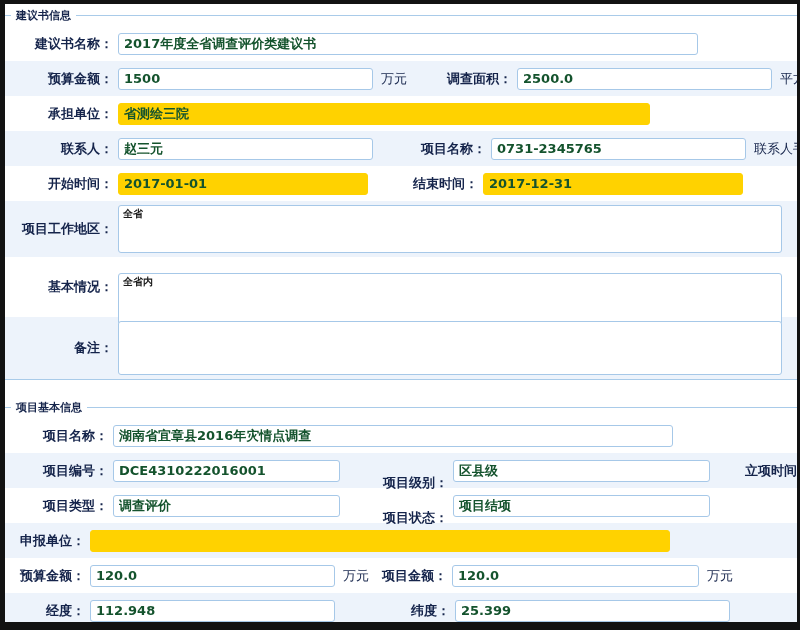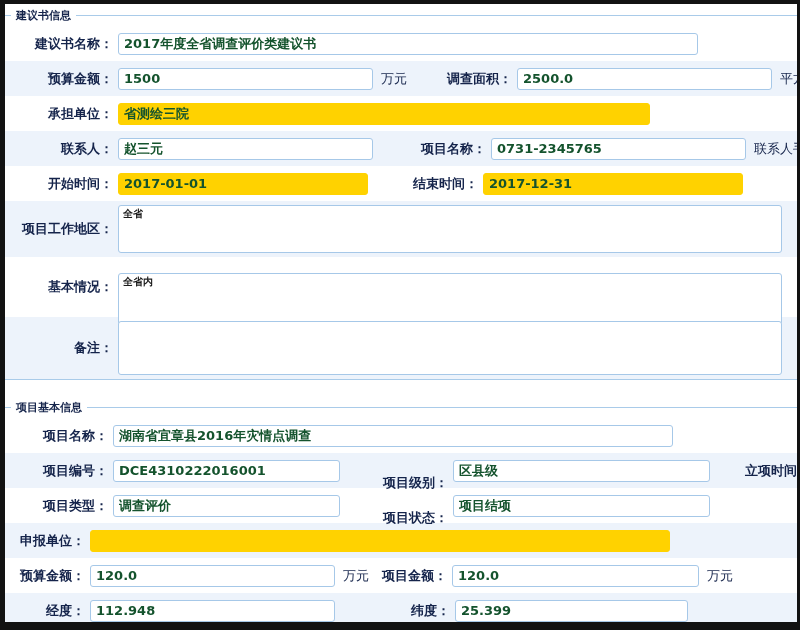--- a/index.html
+++ b/index.html
@@ -39,21 +39,21 @@
     font-family:inherit;font-size:10px;font-weight:bold;color:#1a1a1a;
     padding:1px 4px;margin-left:5px;flex-shrink:0;outline:none;overflow:hidden;
   }
   
   .w-s1-name{width:580px;} .w-s1-half{width:255px;} .w-s1-undertaker{width:532px;}
   .w-s1-start{width:250px;} .w-s1-end{width:260px;} .w-s1-ta{width:664px;}
   .h-ta1{height:48px;} .h-ta2{height:52px;margin-top:24px;} .h-ta3{height:54px;}
   
   .w-s2-name{width:560px;} .w-s2-code{width:227px;} .w-s2-lvl{width:257px;}
   .w-s2-unit{width:580px;} .w-s2-budget{width:245px;} .w-s2-amt{width:247px;}
-  .w-s2-lon{width:245px;} .w-s2-lat{width:233px;}
+  .w-s2-lon{width:245px;} .w-s2-lat{width:275px;}
   .hr{border-top:1px solid var(--line);}
   .gap{height:16px;}
 </style>
 </head>
 <body>
 
 <div class="frame">
 
   <div class="legend">
     <span class="dash"></span>

